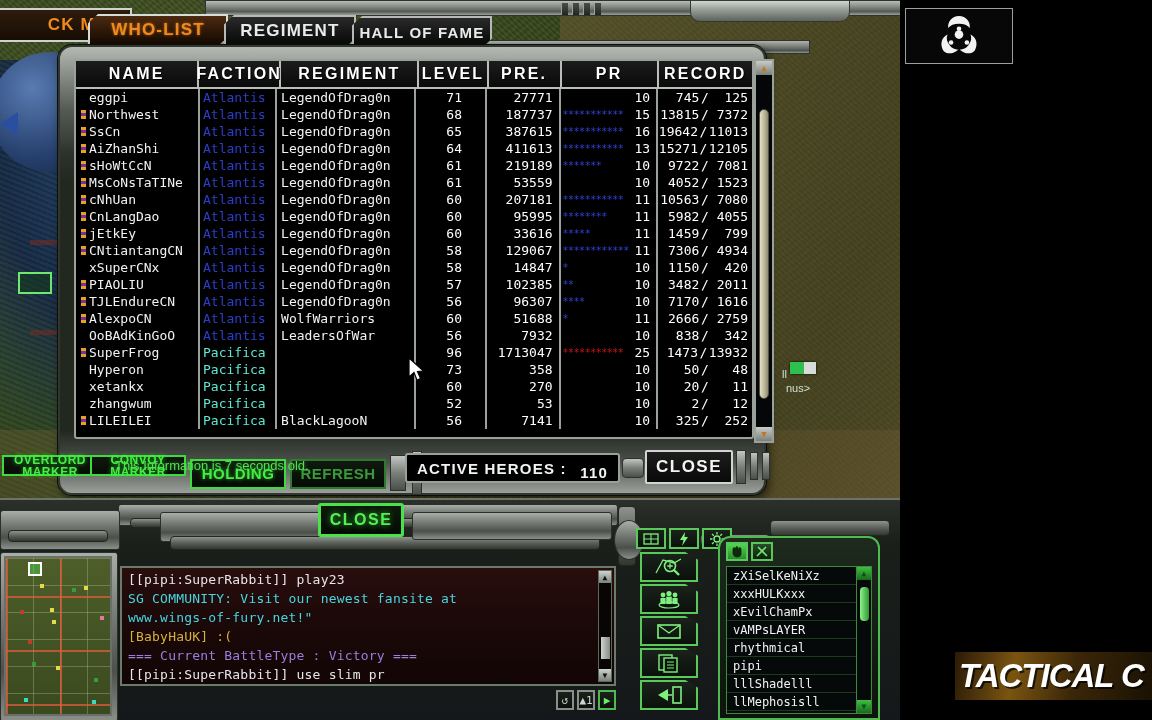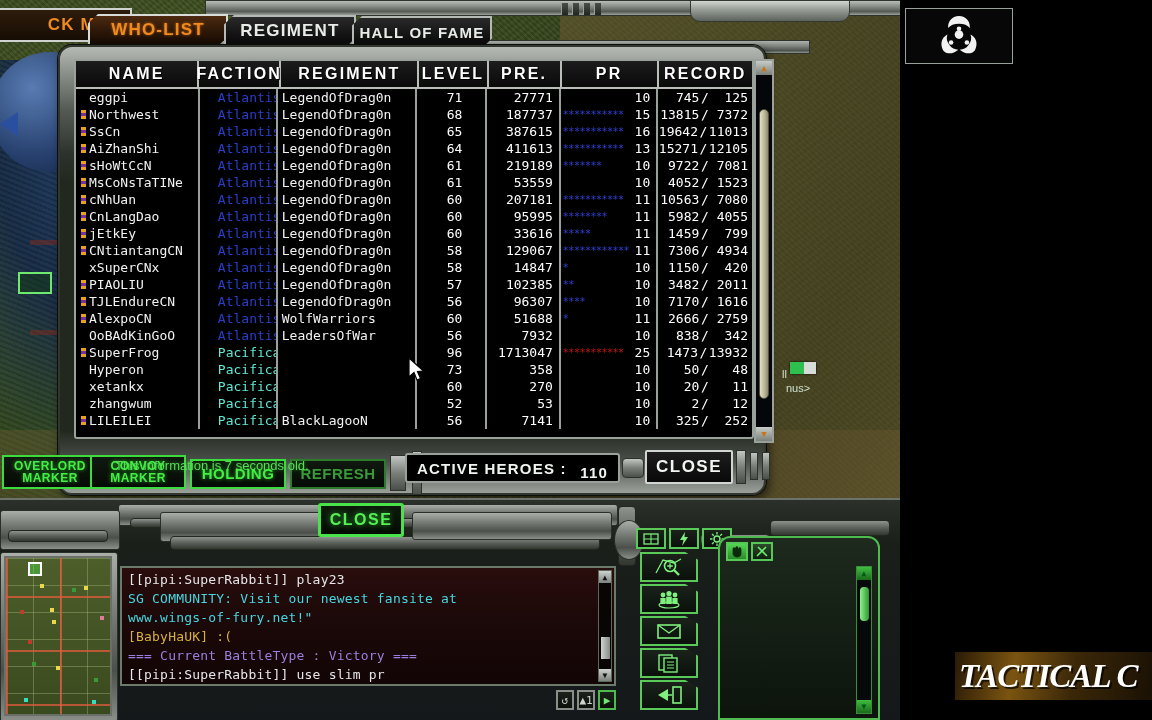--- a/index.html
+++ b/index.html
@@ -123,21 +123,21 @@
     font-family:"Liberation Sans", sans-serif;
     font-weight:bold; font-size:16px; letter-spacing:2.2px; color:#fff;
     border-right:2px solid #b9beb9;
     text-shadow:1px 1px 0 #000;
   }
   .tbody { height:350px; overflow:hidden; position:relative; }
   .row { display:flex; height:17px; align-items:center; }
   .cell { display:flex; align-items:center; height:17px; overflow:hidden; white-space:nowrap;
           font-family:"DejaVu Sans Mono", monospace; font-size:13px; }
   .c-name  { width:132px; padding-left:4px; color:#f2f2f2; border-right:2px solid #9aa09a; }
-  .c-fac   { width:82px;  padding-left:18px; border-right:2px solid #9aa09a; }
+  .c-fac   { width:82px;  padding-left:3px; border-right:2px solid #9aa09a; }
   .c-reg   { width:148px; padding-left:4px; color:#f2f2f2; border-right:2px solid #9aa09a; }
   .c-lvl   { width:74px;  justify-content:flex-end; padding-right:23px; color:#fff; border-right:2px solid #9aa09a; }
   .c-pre   { width:78px;  justify-content:flex-end; padding-right:6px; color:#fff; border-right:2px solid #9aa09a; }
   .c-pr    { width:104px; border-right:2px solid #9aa09a; position:relative; }
   .c-rec   { width:100px; justify-content:flex-end; padding-right:4px; color:#fff; }
   .fac-atlantis { color:#2b3ec9; }
   .fac-pacifica { color:#5eead4; }
 
   .badge {
     display:inline-block; width:7px; height:11px; margin-right:2px; flex:0 0 auto;
@@ -172,21 +172,21 @@
     position:absolute; height:30px;
     background:linear-gradient(180deg,#10190f,#050b05);
     border:2px solid #3ddb3d;
     display:flex; flex-direction:column; align-items:center; justify-content:center;
     color:#44ee44; font-family:"Liberation Sans", sans-serif; font-weight:bold;
     font-size:12px; letter-spacing:.5px; line-height:12px;
     text-shadow:0 0 4px rgba(60,255,60,.65);
     cursor:pointer;
   }
   .gbtn.dim { border-color:#2d7a2d; color:#3a9a3a; text-shadow:none; }
-  .gbtn.two { height:34px; }
+  .gbtn.two { height:21px; }
   .infotext {
     position:absolute; left:92px; top:458px; width:300px;
     color:#55dd55; font-family:"Liberation Sans", sans-serif;
     font-size:13px; text-shadow:0 0 4px rgba(60,255,60,.5);
     pointer-events:none; white-space:nowrap;padding-left:23px;
   }
   .heroesbox {
     position:absolute; left:405px; top:453px; width:215px; height:30px;
     background:#000; border:2px solid #9aa09a; border-radius:3px;
     display:flex; align-items:center; padding:0 10px;
@@ -334,21 +334,21 @@
   .biohazard {
     position:absolute; left:905px; top:8px; width:108px; height:56px;
     background:#070707; border:1px solid #9aa09a;
     display:flex; align-items:center; justify-content:center;
   }
   .watermark {
     position:absolute; left:955px; top:652px; width:197px; height:48px;
     overflow:hidden;
     background:linear-gradient(100deg,#2a1a06,#7a5411 30%,#3b2708 60%,#1a1104);
     display:flex; align-items:center;
-    font-family:Liberation Serif, serif; font-weight:bold; font-style:italic;
+    font-family:Liberation Sans, sans-serif; font-weight:bold; font-style:italic;
     font-size:33px; letter-spacing:-1px; color:#fff;
     padding-left:4px;
     text-shadow:2px 2px 0 rgba(0,0,0,.7);
   }
 
   .cursor { position:absolute; left:408px; top:357px; width:0; height:0; }
   .unit-green {
     position:absolute; left:790px; top:362px; width:26px; height:12px;
     background:linear-gradient(90deg,#2fbf4f 0 55%, #d8dcd8 55% 100%);
     box-shadow: 0 0 2px #000;
@@ -955,20 +955,30 @@
         <svg width="14" height="13" viewBox="0 0 14 13">
             <path d="M3 9 L3 4 Q3 2 5 3 L5 6 L6 2 Q7 1 8 2.5 L8 6 L9 3 Q10 2 11 3.5 L11 9 Q11 12 7 12 Q4 12 3 9 Z" fill="#0b2a0b" stroke="#0b2a0b" stroke-width=".8"></path>
           </svg>
       </div>
       <div class="pl-tab">
         <svg width="14" height="13" viewBox="0 0 14 13">
             <path d="M2 11 L11 2 M3 2 L12 11" stroke="#6fe86f" stroke-width="1.6"></path>
           </svg>
       </div>
     </div>
+    <div class="pl-list" id="pllist">
+        <div class="pl-item">zXiSelKeNiXz</div>
+        <div class="pl-item">xxxHULKxxx</div>
+        <div class="pl-item">xEvilChamPx</div>
+        <div class="pl-item">vAMPsLAYER</div>
+        <div class="pl-item">rhythmical</div>
+        <div class="pl-item">pipi</div>
+        <div class="pl-item">lllShadelll</div>
+        <div class="pl-item">llMephosisll</div>
+      </div>
     <div class="pl-scroll">
       <div class="pls-btn">▲</div>
       <div class="pls-thumb"></div>
       <div class="pls-btn" style="position:absolute;bottom:0;width:100%">▼</div>
     </div>
   </div>
 
   <div class="minimap">
     <div class="mm-grid"></div>
     <div class="mm-red"></div>

